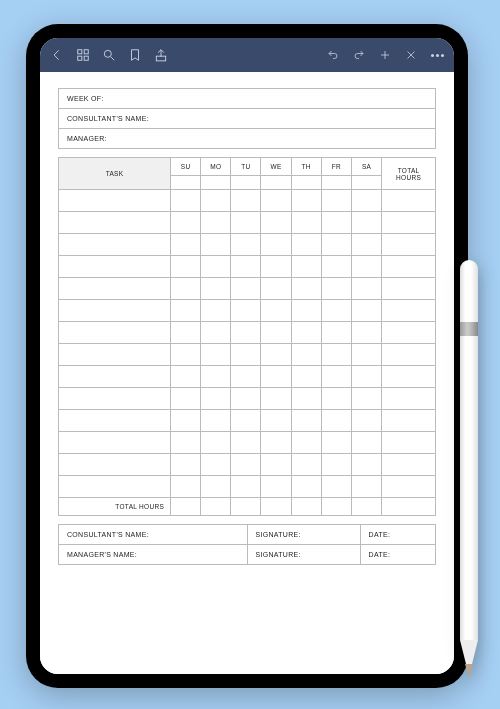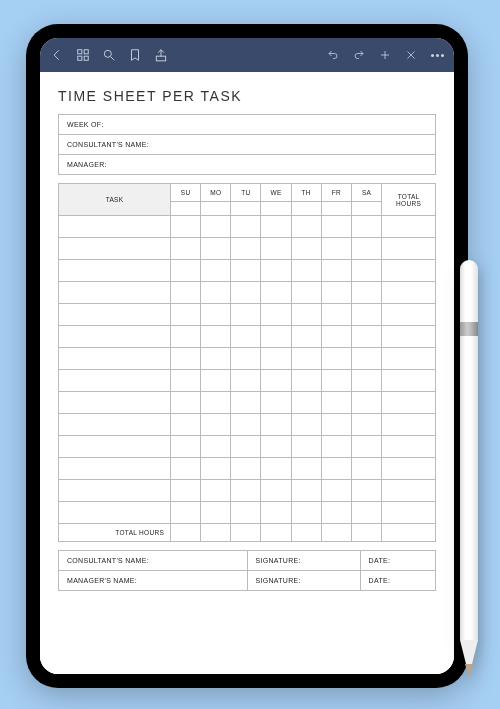--- a/index.html
+++ b/index.html
@@ -239,21 +239,20 @@
         </div>
         <div class="tb-icon small dots">
           <span></span>
             <span></span>
             <span></span>
         </div>
       </div>
     </div>
 
     <div class="doc">
-      <div class="title">TIME SHEET PER TASK</div>
 
       <div class="header-box">
         <div class="row">WEEK OF:</div>
         <div class="row">CONSULTANT'S NAME:</div>
         <div class="row">MANAGER:</div>
       </div>
 
       <table class="main-table">
         <thead>
           <tr class="head-row">

